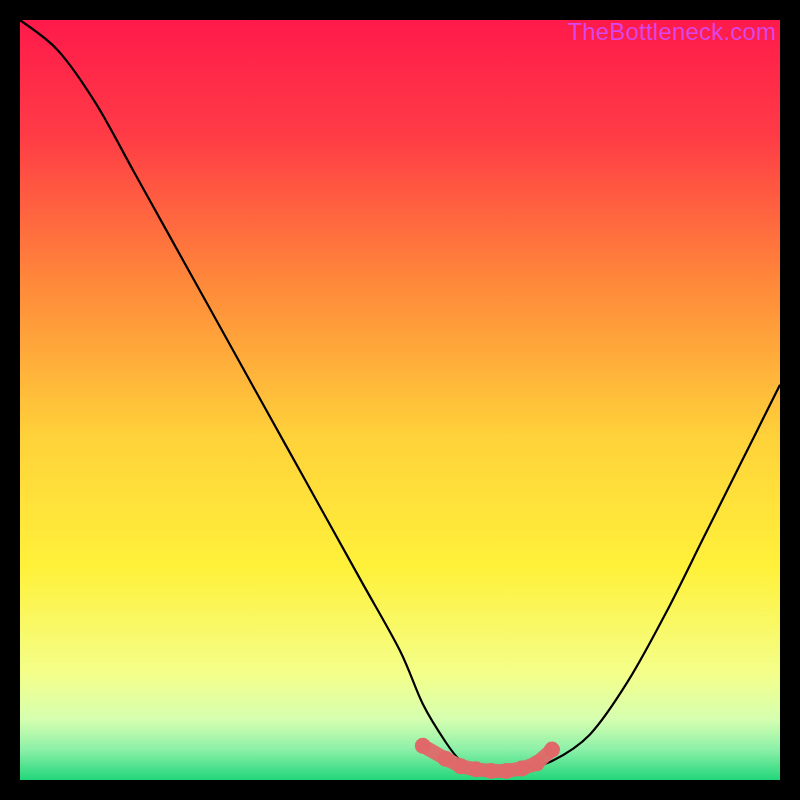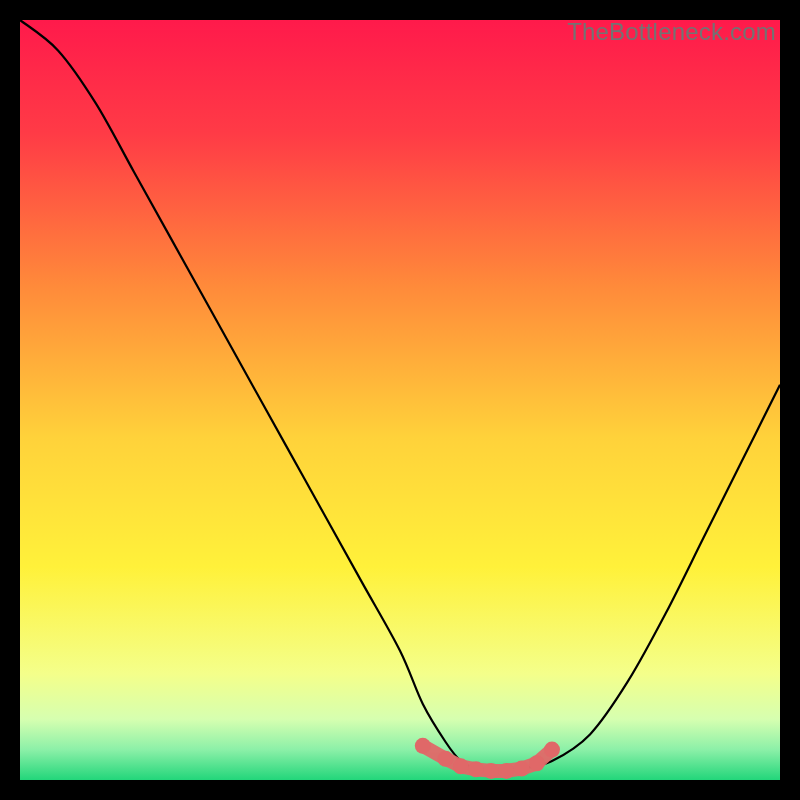--- a/index.html
+++ b/index.html
@@ -23,21 +23,21 @@
     position: absolute;
     left: 0;
     top: 0;
     width: 760px;
     height: 760px;
   }
   .watermark {
     position: absolute;
     top: -2px;
     right: 4px;
-    color: #737373;
+    color: #d946ef;
     font-size: 24px;
     font-weight: 500;
     letter-spacing: 0.2px;
   }
   svg {
     display: block;
   }
 </style>
 </head>
 <body>

